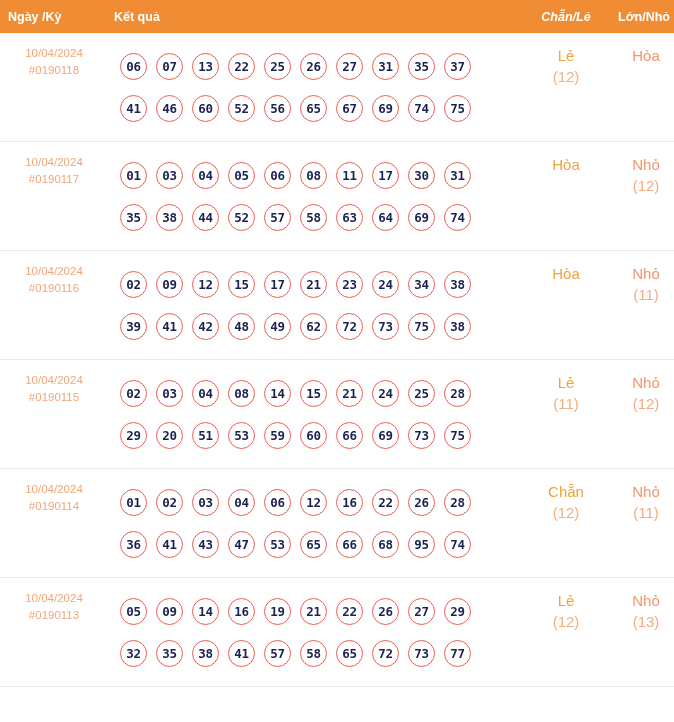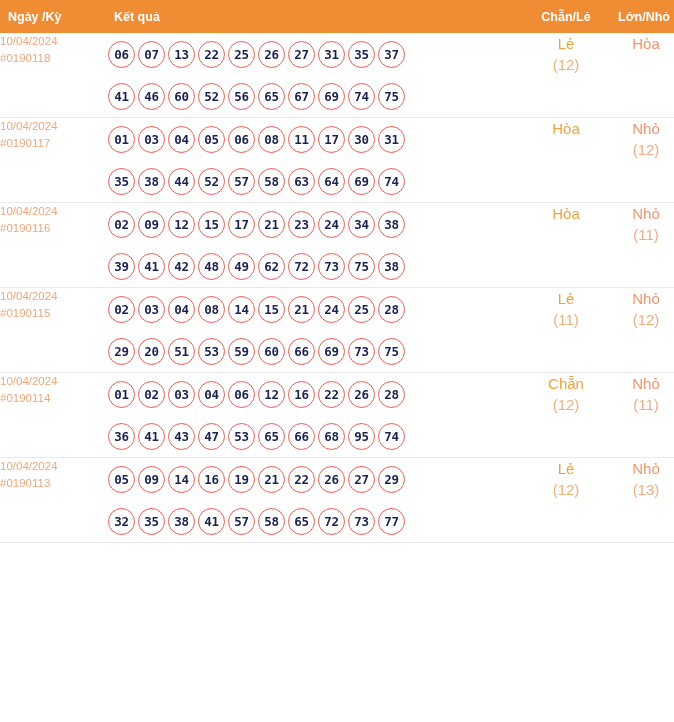--- a/index.html
+++ b/index.html
@@ -29,52 +29,53 @@
     font-size: 12.5px;
     font-weight: bold;
     text-align: left;
     padding: 0;
     height: 33px;
     vertical-align: middle;
     white-space: nowrap;
   }
   th.col-date   { width: 100px; padding-left: 8px; }
   th.col-result { width: 410px; padding-left: 6px; }
-  th.col-parity { width: 84px;  text-align: center; }
+  th.col-parity { width: 84px;  text-align: center; font-style: italic; }
   th.col-size   { width: 72px;  text-align: center; padding-right: 4px; }
 
   
   .result-row {
     border-bottom: 1px solid #e9e9e9;
     background: #ffffff;
   }
   .result-row > td {
-    padding: 0;
+    padding: 12px;
     vertical-align: top;
+    text-align: center;
   }
 
   .cell-date {
     width: 100px;
     padding: 14px 0 14px 8px;
     color: #f0a678;
     font-size: 11.5px;
     line-height: 17px;
     white-space: nowrap;
   }
   .date-line, .draw-line { display: block; }
 
   .cell-result {
     width: 410px;
     padding: 8px 0 8px 4px;
   }
   .ball-line {
     display: flex;
     flex-direction: row;
     align-items: center;
-    gap: 3px;
+    gap: 9px;
     height: 42px;
   }
   .ball {
     width: 27px;
     height: 27px;
     flex: 0 0 27px;
     border: 1.3px solid #ef5b52;
     border-radius: 50%;
     box-sizing: border-box;
     display: flex;

